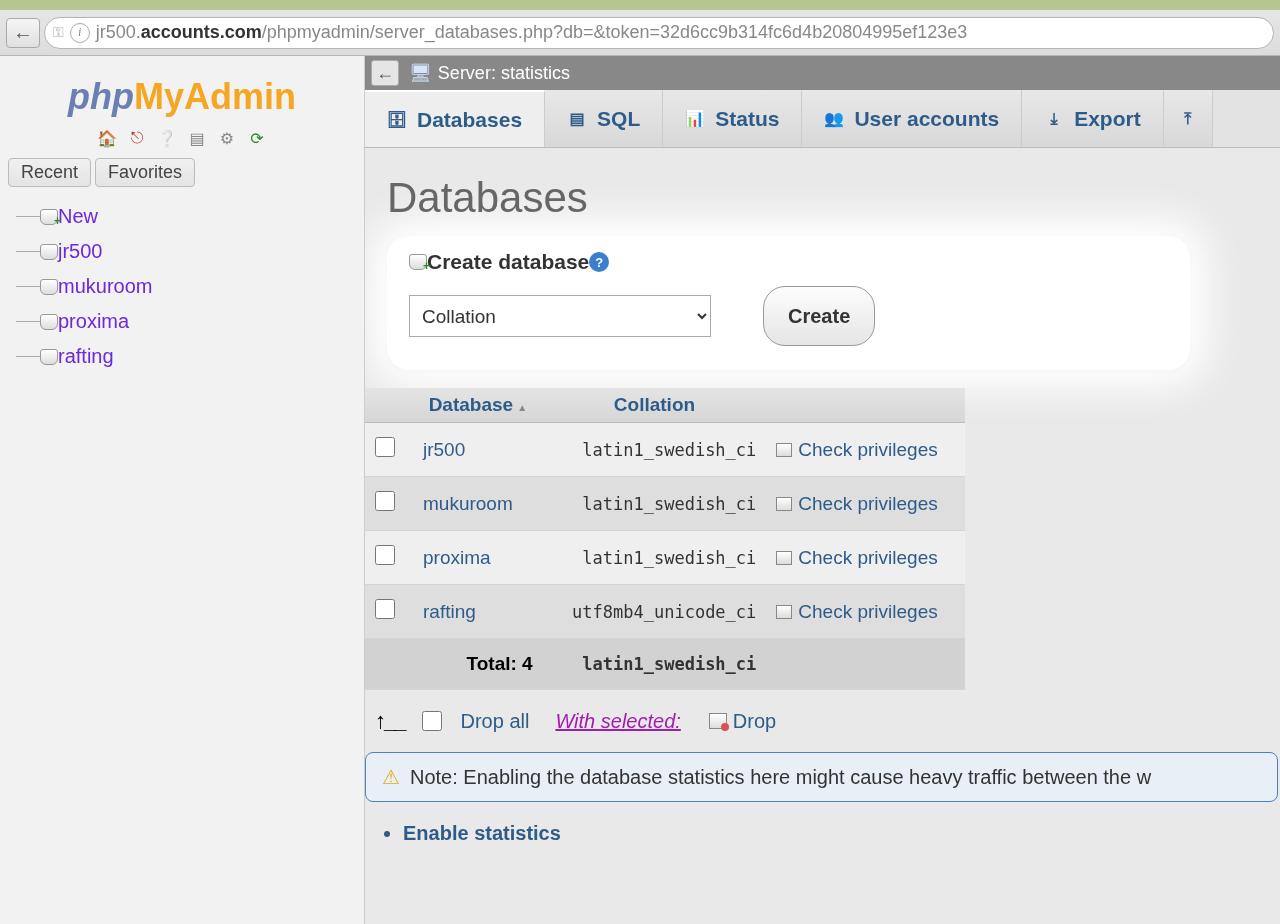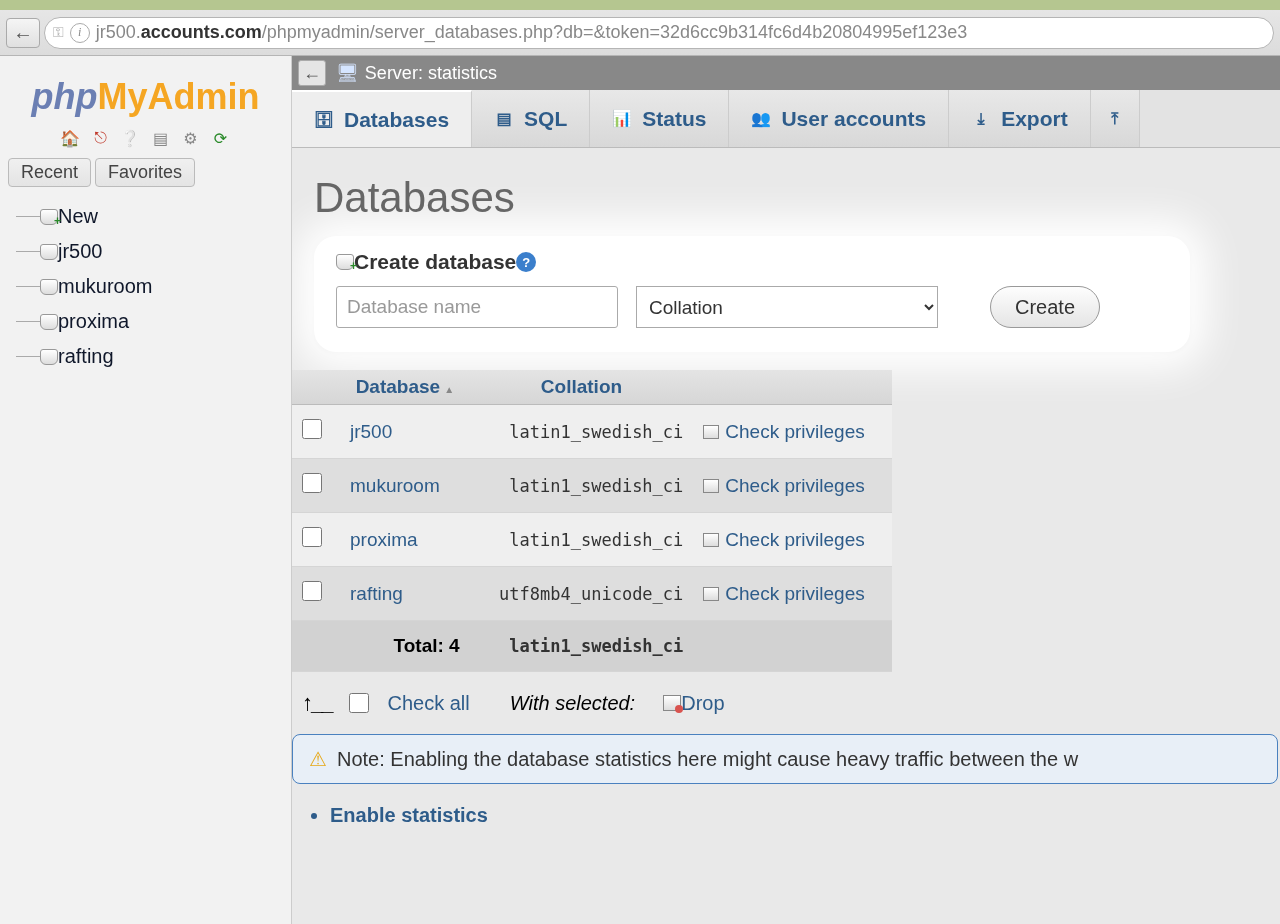--- a/index.html
+++ b/index.html
@@ -10,30 +10,30 @@
   .browser-bar { height: 46px; background: linear-gradient(#e6e6e6,#dcdcdc); border-bottom: 1px solid #b5b5b5; display: flex; align-items: center; padding: 0 6px; gap: 4px; }
   .nav-back { width: 34px; height: 30px; border: 1px solid #aaa; border-radius: 4px; background: linear-gradient(#f5f5f5,#e0e0e0); display:flex;align-items:center;justify-content:center;font-size:20px;color:#555; cursor:pointer; }
   .url-bar { flex: 1; height: 32px; border: 1px solid #b5b5b5; border-radius: 16px; background: #fff; display: flex; align-items: center; padding: 0 8px; font-size: 18px; color: #888; gap: 6px; overflow:hidden;}
   .url-text span.bold { color: #333; font-weight: 600; }
   .key-icon { color:#aaa; font-size:14px;}
   .info-circ { display:inline-flex; width:20px;height:20px;border:1px solid #aaa;border-radius:50%;align-items:center;justify-content:center;font-size:12px;font-style:italic;font-family:serif;color:#888;}
 
   .app { display: flex; height: calc(924px - 56px); }
 
   
-  .sidebar { width: 292px; background: #f2f2f2; border-right: 1px solid #ccc; display:flex;flex-direction:column; }
+  .sidebar { width: 365px; background: #f2f2f2; border-right: 1px solid #ccc; display:flex;flex-direction:column; }
   .logo { text-align: center; padding: 20px 0 6px; font-size: 36px; font-weight: bold; font-style: italic; }
   .logo .php { color: #6b7fb3; }
   .logo .my { color: #f5a623; font-style: normal;}
   .toolbar-icons { display:flex; justify-content:center; gap:10px; padding:4px 0 10px;}
   .toolbar-icons span { width:20px;height:20px; display:inline-flex;align-items:center;justify-content:center;font-size:16px;cursor:pointer;}
   .rf-tabs { display:flex; gap:4px; padding:0 8px 6px;}
   .rf-tab { border:1px solid #bbb; border-radius:4px; background:linear-gradient(#f0f0f0,#e4e4e4); padding:3px 12px; font-size:18px; color:#444;cursor:pointer;}
   .tree { padding: 6px 0 0 12px; }
-  .tree-row { display:flex; align-items:center; gap:0; padding:6px 4px; font-size:20px; color:#0f172a; cursor:pointer;}
+  .tree-row { display:flex; align-items:center; gap:0; padding:6px 4px; font-size:20px; color:#6d28d9; cursor:pointer;}
   .tree-row .branch { width:24px; border-bottom:1px solid #aaa; height:1px; }
   .db-icon { display:inline-flex;width:18px;height:16px;border:1px solid #999;border-radius:3px 3px 6px 6px;background:linear-gradient(#fff,#ddd);position:relative;}
   .db-icon.new::after { content:"+"; position:absolute; right:-4px; bottom:-4px; color:#2a8a2a; font-size:12px; font-weight:bold;}
 
   
   .main { flex:1; background:#e9e9e9; position:relative; overflow:hidden;}
   .topline { height:34px; background:#888; display:flex;align-items:center;gap:10px;padding:0 6px;}
   .back-panel { width:28px;height:26px;background:#e5e5e5;border:1px solid #aaa;border-radius:3px;display:flex;align-items:center;justify-content:center;font-size:18px;color:#555;cursor:pointer;}
   .server-label { color:#fff; font-size:18px; display:flex;align-items:center;gap:6px;}
   .server-icon { color:#d5e5ff; }
@@ -45,42 +45,42 @@
 
   h1.page-title { font-size:42px; font-weight:400; color:#666; padding:26px 0 14px 22px; }
 
   .create-panel { margin:0 10px 18px 22px; padding:14px 22px 24px; background:#fff; border-radius:22px; box-shadow:0 0 38px 18px rgba(255,255,255,1), 0 1px 4px rgba(0,0,0,0.1);}
   .cp-title { font-size:21px; font-weight:bold; color:#333; display:flex;align-items:center;padding-bottom:12px;}
   .help-q { display:inline-flex;width:20px;height:20px;border-radius:50%;background:#3b7fcc;color:#fff;align-items:center;justify-content:center;font-size:13px;font-weight:bold;}
   .cp-row { display:flex; gap:18px; align-items:center;}
   .cp-row input[type=text] { width:282px; height:42px; border:1px solid #aaa; border-radius:3px; font-size:19px; padding:0 10px; color:#333;}
   .cp-row input[type=text]::placeholder { color:#999; }
   .cp-row select { width:302px; height:42px; border:1px solid #aaa; font-size:19px; padding:0 8px; color:#333; background:#fff;}
-  .cp-row button { margin-left:34px; height:42px; padding:0 24px; border:1px solid #999; border-radius:22px; background:linear-gradient(#fdfdfd,#e5e5e5); font-size:20px;font-weight:normal;color:#333;cursor:pointer;}
+  .cp-row button { margin-left:34px; height:60px; padding:0 24px; border:1px solid #999; border-radius:22px; background:linear-gradient(#fdfdfd,#e5e5e5); font-size:20px;font-weight:bold;color:#333;cursor:pointer;}
 
   table.dbtable { border-collapse:collapse; width:600px; margin-left:0;}
   .dbtable th { background:linear-gradient(#e4e4e4,#d6d6d6); text-align:center; font-size:19px;font-weight:bold;color:#2e5c8a; padding:6px 10px; border-bottom:1px solid #bbb;}
   .dbtable th.chk { width:48px;}
   .dbtable td { padding:14px 10px; font-size:19px; border-bottom:1px solid #d5d5d5;}
   .dbtable tr.odd { background:#efefef;}
   .dbtable tr.even { background:#dedede;}
   .dbtable td.name a { color:#2e5c8a; text-decoration:none;}
   .dbtable td.coll { font-family:monospace; font-size:17px; color:#333; text-align:right;}
   .dbtable td.priv a { color:#2e5c8a; text-decoration:none;}
   .priv-ic { display:inline-block;width:16px;height:14px;border:1px solid #888;background:linear-gradient(#fff,#ddd);margin-right:6px;vertical-align:middle;}
   .dbtable input[type=checkbox]{ width:20px;height:20px;}
   .dbtable tr.total td { background:#d2d2d2; font-weight:bold;}
   .dbtable tr.total td.coll { font-family:monospace;}
   .sort-tri { font-size:10px;color:#888; margin-left:4px;}
 
   .below-row { display:flex; align-items:center; gap:18px; padding:18px 0 14px 4px; font-size:20px;}
   .arrow-up { font-size:22px; font-weight:bold; letter-spacing:-2px;margin-left:6px;}
   .checkall-lbl { color:#2e5c8a; cursor:pointer;}
-  .with-sel { color:#000000; font-style:italic; margin-left:22px;}
-  .drop-link { color:#2e5c8a; text-decoration:none; display:flex;align-items:center;margin-left:10px;cursor:pointer;}
+  .with-sel { color:#a21caf; font-style:italic; margin-left:8px;text-decoration:underline;}
+  .drop-link { color:#2e5c8a; text-decoration:none; display:flex;align-items:center;gap:6px; margin-left:10px;cursor:pointer;}
   .drop-ic { display:inline-block;width:18px;height:16px;background:linear-gradient(#fff,#ddd);border:1px solid #888;position:relative;}
   .drop-ic::after{content:"";position:absolute;width:8px;height:8px;background:#d9534f;border-radius:50%;right:-3px;bottom:-3px;}
 
   .note-box { margin:4px 2px 10px 0; border:1px solid #4a81bf; border-radius:8px; background:#e8eff7; padding:12px 16px; font-size:20px;color:#333; display:flex;align-items:center;gap:10px;}
   .warn-tri { color:#e6a817; font-size:20px;}
 
   .enable-stats { padding:10px 16px 0 38px; }
   .enable-stats li { color:#2e5c8a; font-size:20px; font-weight:bold; list-style:disc; cursor:pointer;}
 </style>
 </head>
@@ -185,21 +185,20 @@
     <h1 class="page-title">Databases</h1>
 
     <div style="padding:0 80px 0 0">
     <div class="create-panel">
       <div class="cp-title">
         <span class="db-icon new"></span>
         <span>Create database</span>
         <span class="help-q">?</span>
       </div>
       <div class="cp-row">
-        <input type="text" placeholder="Database name" style="">
         <select>
           <option>Collation</option>
         </select>
         <button>Create</button>
       </div>
     </div>
     </div>
 
     <div style="padding-left:0">
     <table class="dbtable">
@@ -241,21 +240,21 @@
           <td style="text-align:right">Total: 4</td>
           <td class="coll">latin1_swedish_ci</td>
           <td></td>
         </tr>
       </tbody>
     </table>
 
     <div class="below-row">
       <span class="arrow-up">↑__</span>
       <input type="checkbox" style="width: 20px; height: 20px;">
-      <span class="checkall-lbl">Check all</span>
+      <span class="checkall-lbl">Drop all</span>
       <span class="with-sel">With selected:</span>
       <a class="drop-link">
         <span class="drop-ic"></span>
         <span>Drop</span>
       </a>
     </div>
 
     <div class="note-box">
       <span class="warn-tri">⚠</span>
       <span>Note: Enabling the database statistics here might cause heavy traffic between the w</span>

